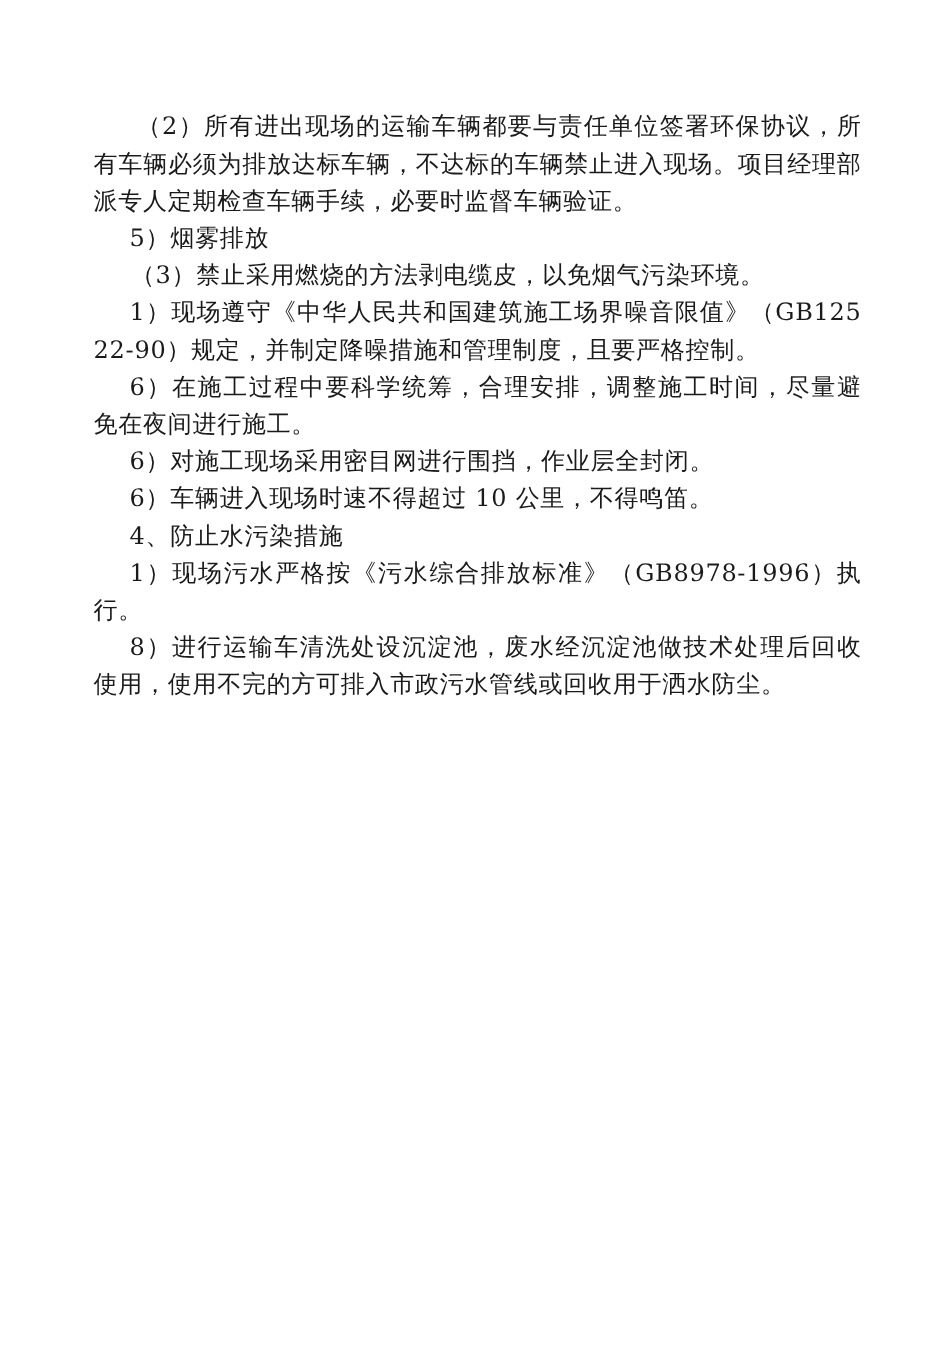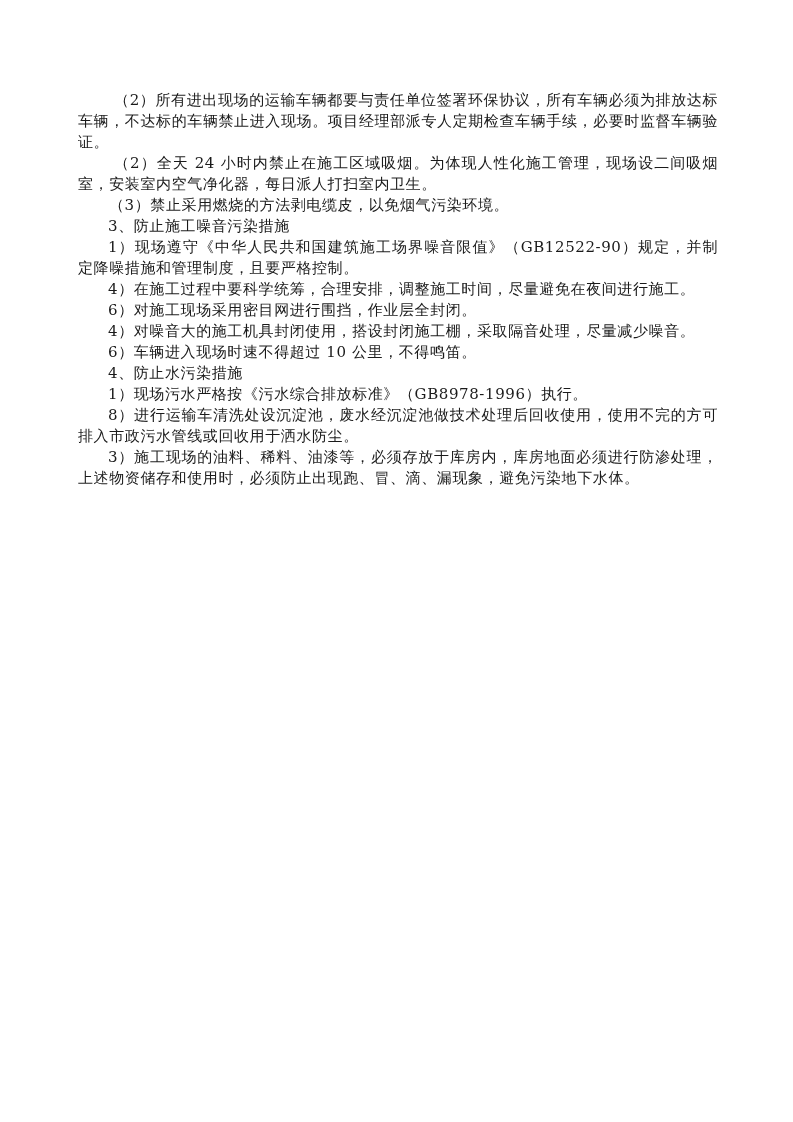--- a/index.html
+++ b/index.html
@@ -15,42 +15,39 @@
       font-family: "DejaVu Serif", "Liberation Serif", serif;
       color: #1a1a1a;
     }
     .page {
       position: absolute;
       left: 78px;
       top: 90px;
       width: 640px;
     }
     .para {
-      font-size: 15px;
-      line-height: 21px;
+      font-size: 20px;
+      line-height: 31px;
       margin: 0;
       text-align: justify;
       text-align-last: left;
       letter-spacing: 0.6px;
       word-break: break-all;
     }
     .indent-a { text-indent: 31px; }
     .indent-b { text-indent: 36px; }
     .indent-c { text-indent: 30px; }
   </style>
 </head>
 <body>
 
 <div class="page">
   <p class="para indent-b">（2）所有进出现场的运输车辆都要与责任单位签署环保协议，所有车辆必须为排放达标车辆，不达标的车辆禁止进入现场。项目经理部派专人定期检查车辆手续，必要时监督车辆验证。</p>
-  <p class="para indent-b">（2）全天 24 小时内禁止在施工区域吸烟。为体现人性化施工管理，现场设二间吸烟室，安装室内空气净化器，每日派人打扫室内卫生。</p>
+  <p class="para indent-c">5）烟雾排放</p>
   <p class="para indent-a">（3）禁止采用燃烧的方法剥电缆皮，以免烟气污染环境。</p>
-  <p class="para indent-c">3、防止施工噪音污染措施</p>
   <p class="para indent-c">1）现场遵守《中华人民共和国建筑施工场界噪音限值》（GB12522-90）规定，并制定降噪措施和管理制度，且要严格控制。</p>
-  <p class="para indent-c">4）在施工过程中要科学统筹，合理安排，调整施工时间，尽量避免在夜间进行施工。</p>
+  <p class="para indent-c">6）在施工过程中要科学统筹，合理安排，调整施工时间，尽量避免在夜间进行施工。</p>
   <p class="para indent-c">6）对施工现场采用密目网进行围挡，作业层全封闭。</p>
-  <p class="para indent-c">4）对噪音大的施工机具封闭使用，搭设封闭施工棚，采取隔音处理，尽量减少噪音。</p>
   <p class="para indent-c">6）车辆进入现场时速不得超过 10 公里，不得鸣笛。</p>
   <p class="para indent-c">4、防止水污染措施</p>
   <p class="para indent-c">1）现场污水严格按《污水综合排放标准》（GB8978-1996）执行。</p>
   <p class="para indent-c">8）进行运输车清洗处设沉淀池，废水经沉淀池做技术处理后回收使用，使用不完的方可排入市政污水管线或回收用于洒水防尘。</p>
-  <p class="para indent-c">3）施工现场的油料、稀料、油漆等，必须存放于库房内，库房地面必须进行防渗处理，上述物资储存和使用时，必须防止出现跑、冒、滴、漏现象，避免污染地下水体。</p>
 </div>
 
 </body></html>

